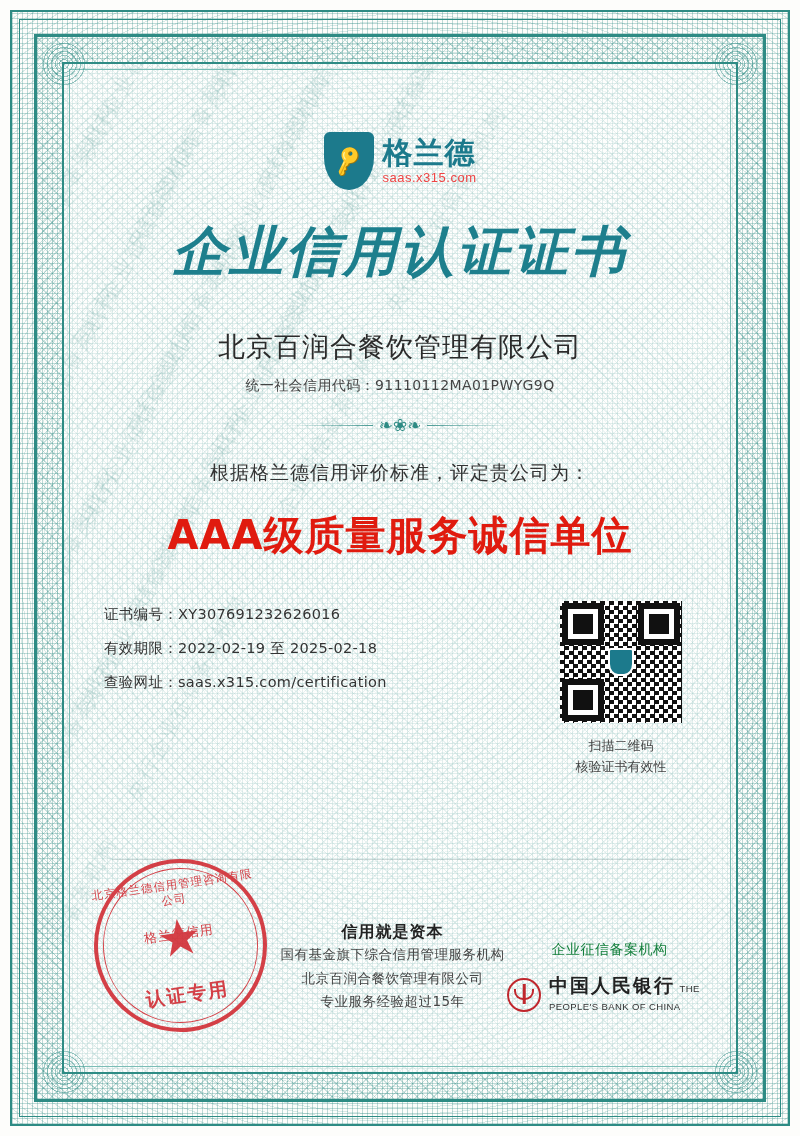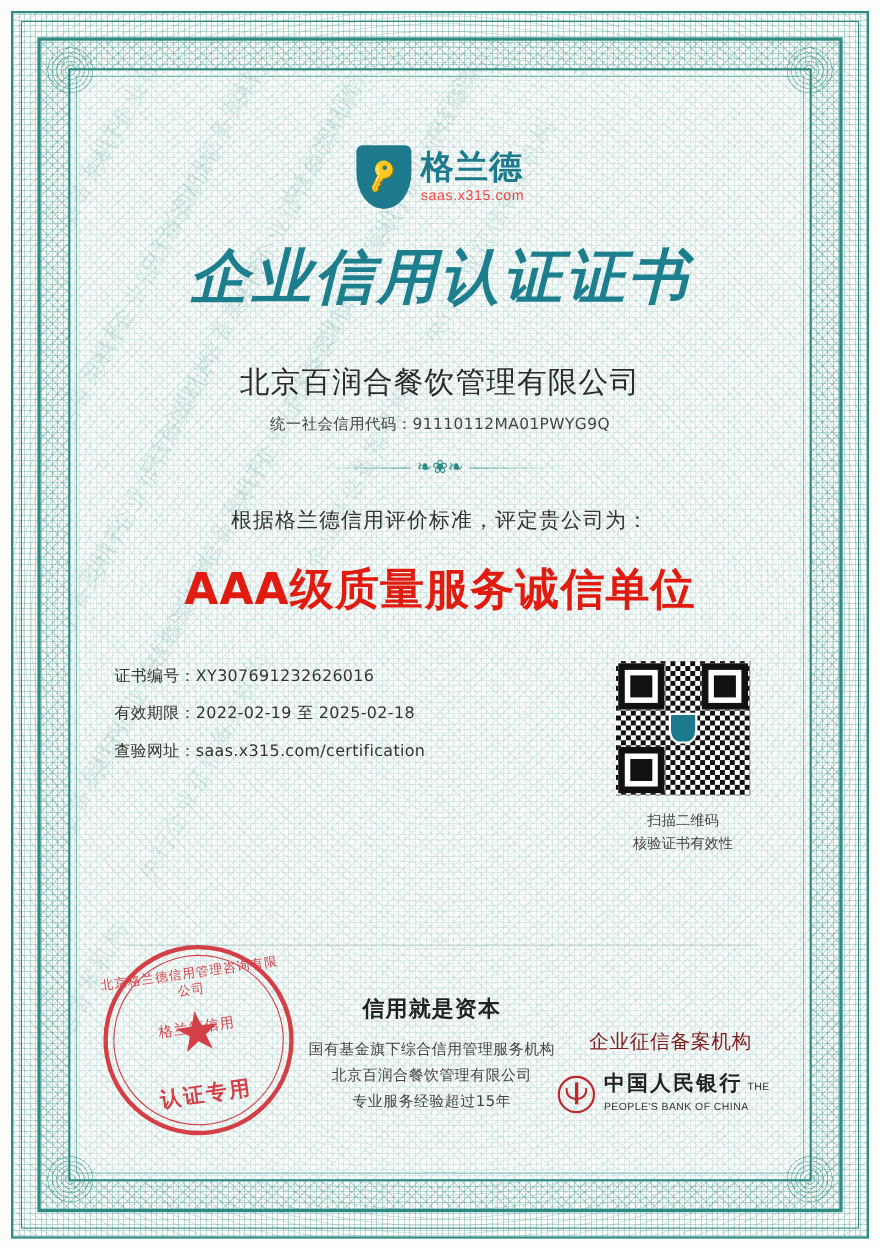--- a/index.html
+++ b/index.html
@@ -341,43 +341,43 @@
     letter-spacing: 1px;
     font-family: "DejaVu Sans", sans-serif;
   }
 
   .slogan-col {
     flex: 1;
     text-align: center;
     padding-bottom: 10px;
   }
   .slogan-title {
-    font-size: 20px;
+    font-size: 16px;
     font-weight: bold;
     color: #222;
     letter-spacing: 1px;
-    margin-bottom: 12px;
+    margin-bottom: 0;
     font-family: "DejaVu Sans", sans-serif;
   }
   .slogan-line {
     font-size: 13.5px;
     color: #444;
     line-height: 1.75;
     letter-spacing: 0.5px;
     font-family: "DejaVu Sans", sans-serif;
   }
 
   .bank-col {
     width: 205px;
     text-align: center;
     padding-bottom: 10px;
   }
   .bank-label {
-    font-size: 18px;
-    color: #7f1d1d;
+    font-size: 14px;
+    color: #15803d;
     letter-spacing: 0.5px;
     margin-bottom: 16px;
     font-family: Liberation Sans, sans-serif;
   }
   .bank-mark {
     display: flex;
     align-items: center;
     justify-content: center;
     gap: 8px;
   }

